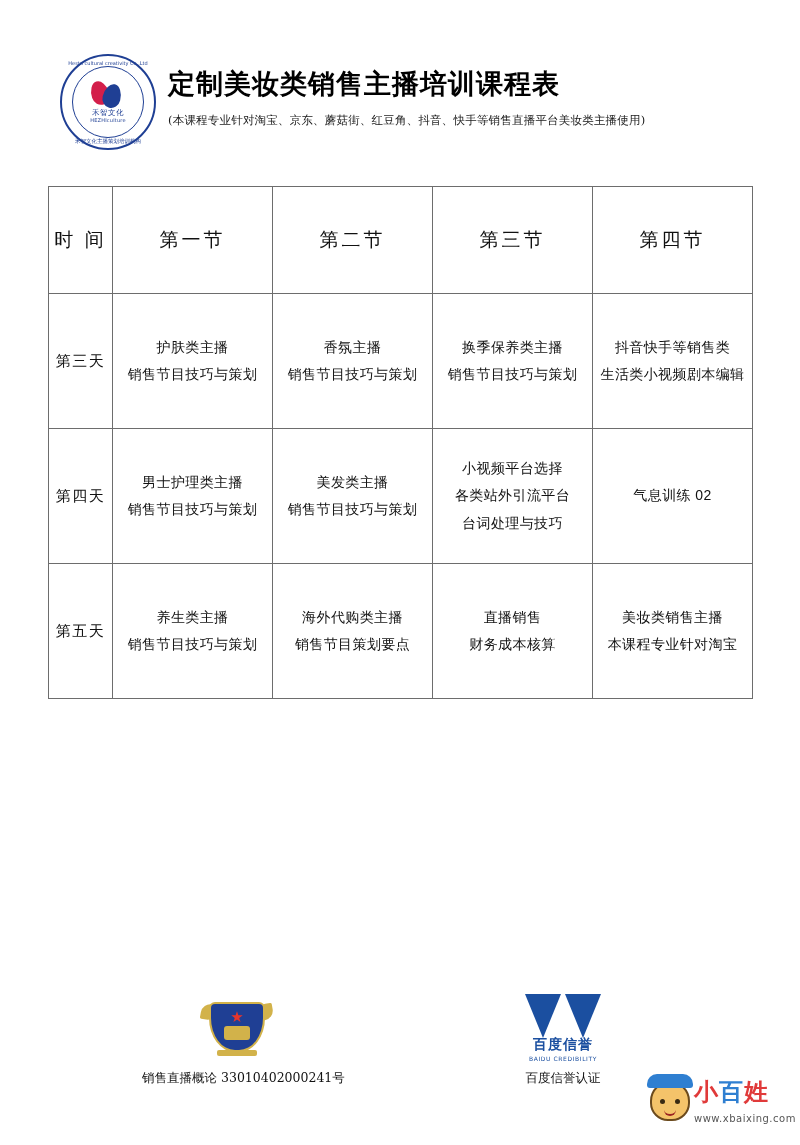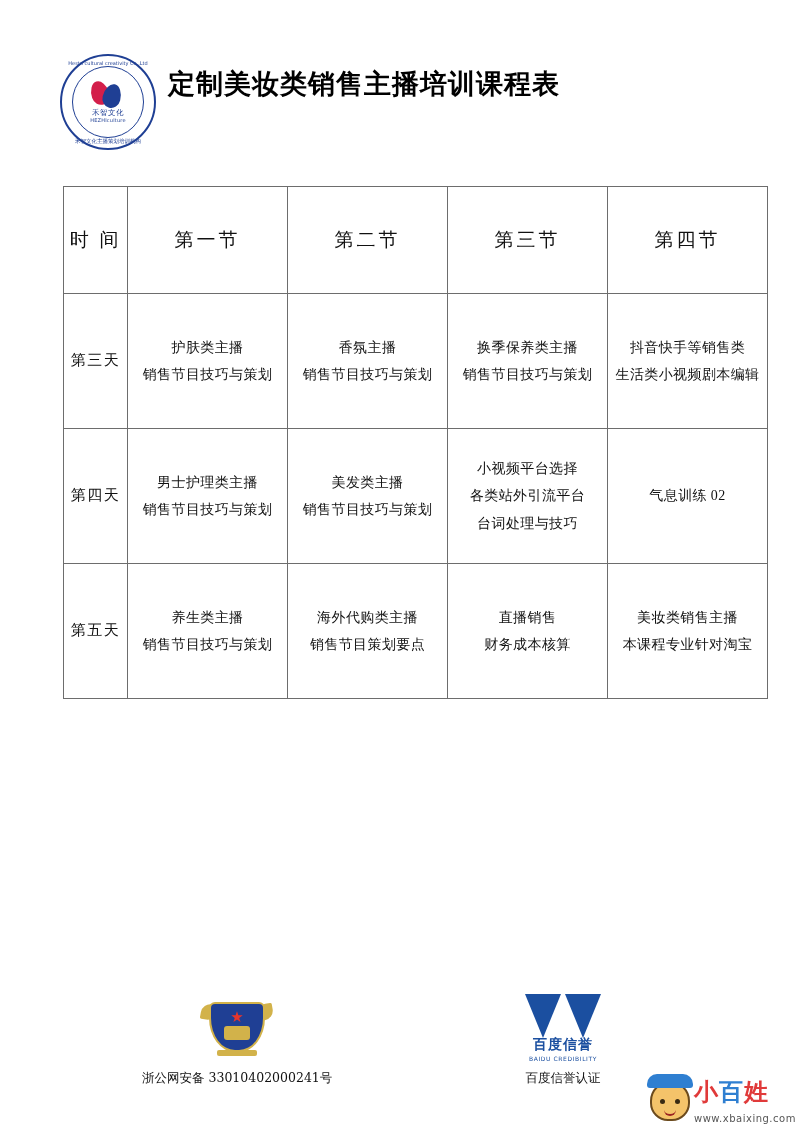--- a/index.html
+++ b/index.html
@@ -121,22 +121,21 @@
   }
 
   
   .table-wrap {
     margin: 36px 48px 0 48px;
   }
   table.schedule {
     border-collapse: collapse;
     width: 704px;
     table-layout: fixed;
-    font-family: Liberation Serif, serif;
-    margin-left: 15px;
+    font-family: Liberation Sans, sans-serif;
   }
   table.schedule th,
   table.schedule td {
     border: 1px solid #6d6d6d;
     text-align: center;
     vertical-align: middle;
     color: #111;
   }
   table.schedule thead th {
     height: 104px;
@@ -378,20 +377,21 @@
         <div class="swoosh-b"></div>
       </div>
       <div class="logo-name">
         <div>禾智文化</div>
         <div class="en">HEZHIculture</div>
       </div>
       <div class="logo-arc-bottom">禾智文化主播策划培训机构</div>
     </div>
     <div class="header-text">
       <div class="doc-title">定制美妆类销售主播培训课程表</div>
+      <div class="doc-subtitle">(本课程专业针对淘宝、京东、蘑菇街、红豆角、抖音、快手等销售直播平台美妆类主播使用)</div>
     </div>
   </div>
 
   <div class="table-wrap">
     <table class="schedule">
       <colgroup>
         <col class="c-day">
           <col class="c-s">
           <col class="c-s">
           <col class="c-s">
@@ -483,21 +483,21 @@
             <div class="wings">
                 <div class="wing l"></div>
                 <div class="wing r"></div>
               </div>
             <div class="shield"></div>
             <div class="star">★</div>
             <div class="gate"></div>
             <div class="base"></div>
           </div>
         </div>
-        <div class="badge-caption">浙公网安备 33010402000241号</div>
+        <div class="badge-caption">销售直播概论 33010402000241号</div>
       </div>
 
       <div class="badge">
         <div class="badge-emblem">
           <div class="baidu-mark">
             <div class="baidu-v">
                 <div class="v1"></div>
                 <div class="v2"></div>
               </div>
             <div class="baidu-text">

